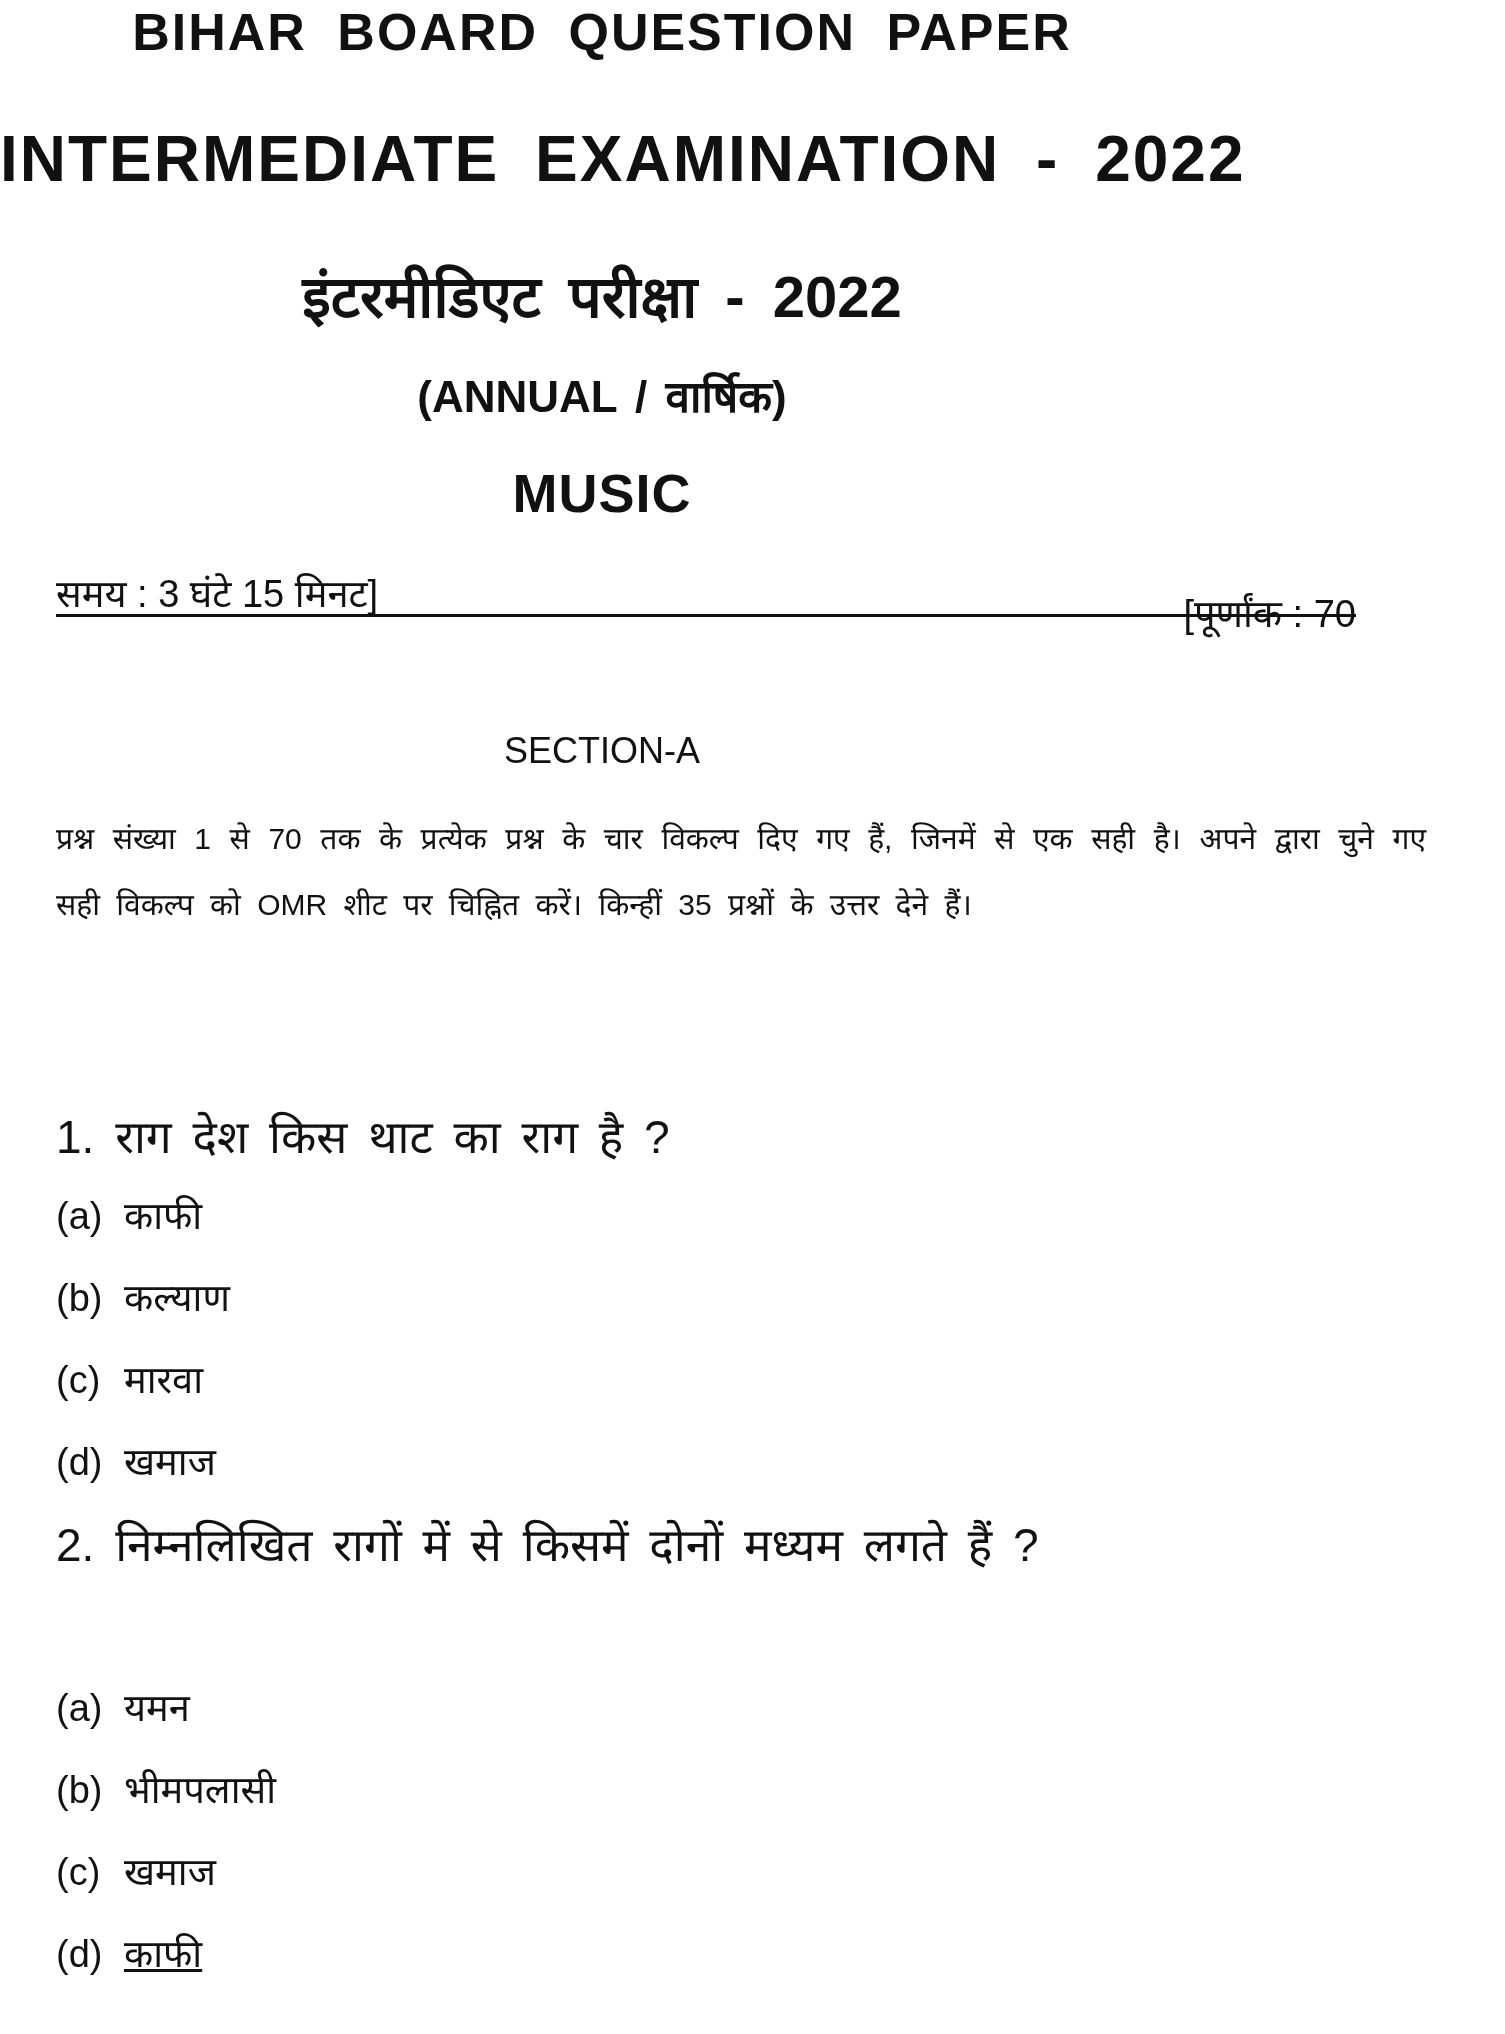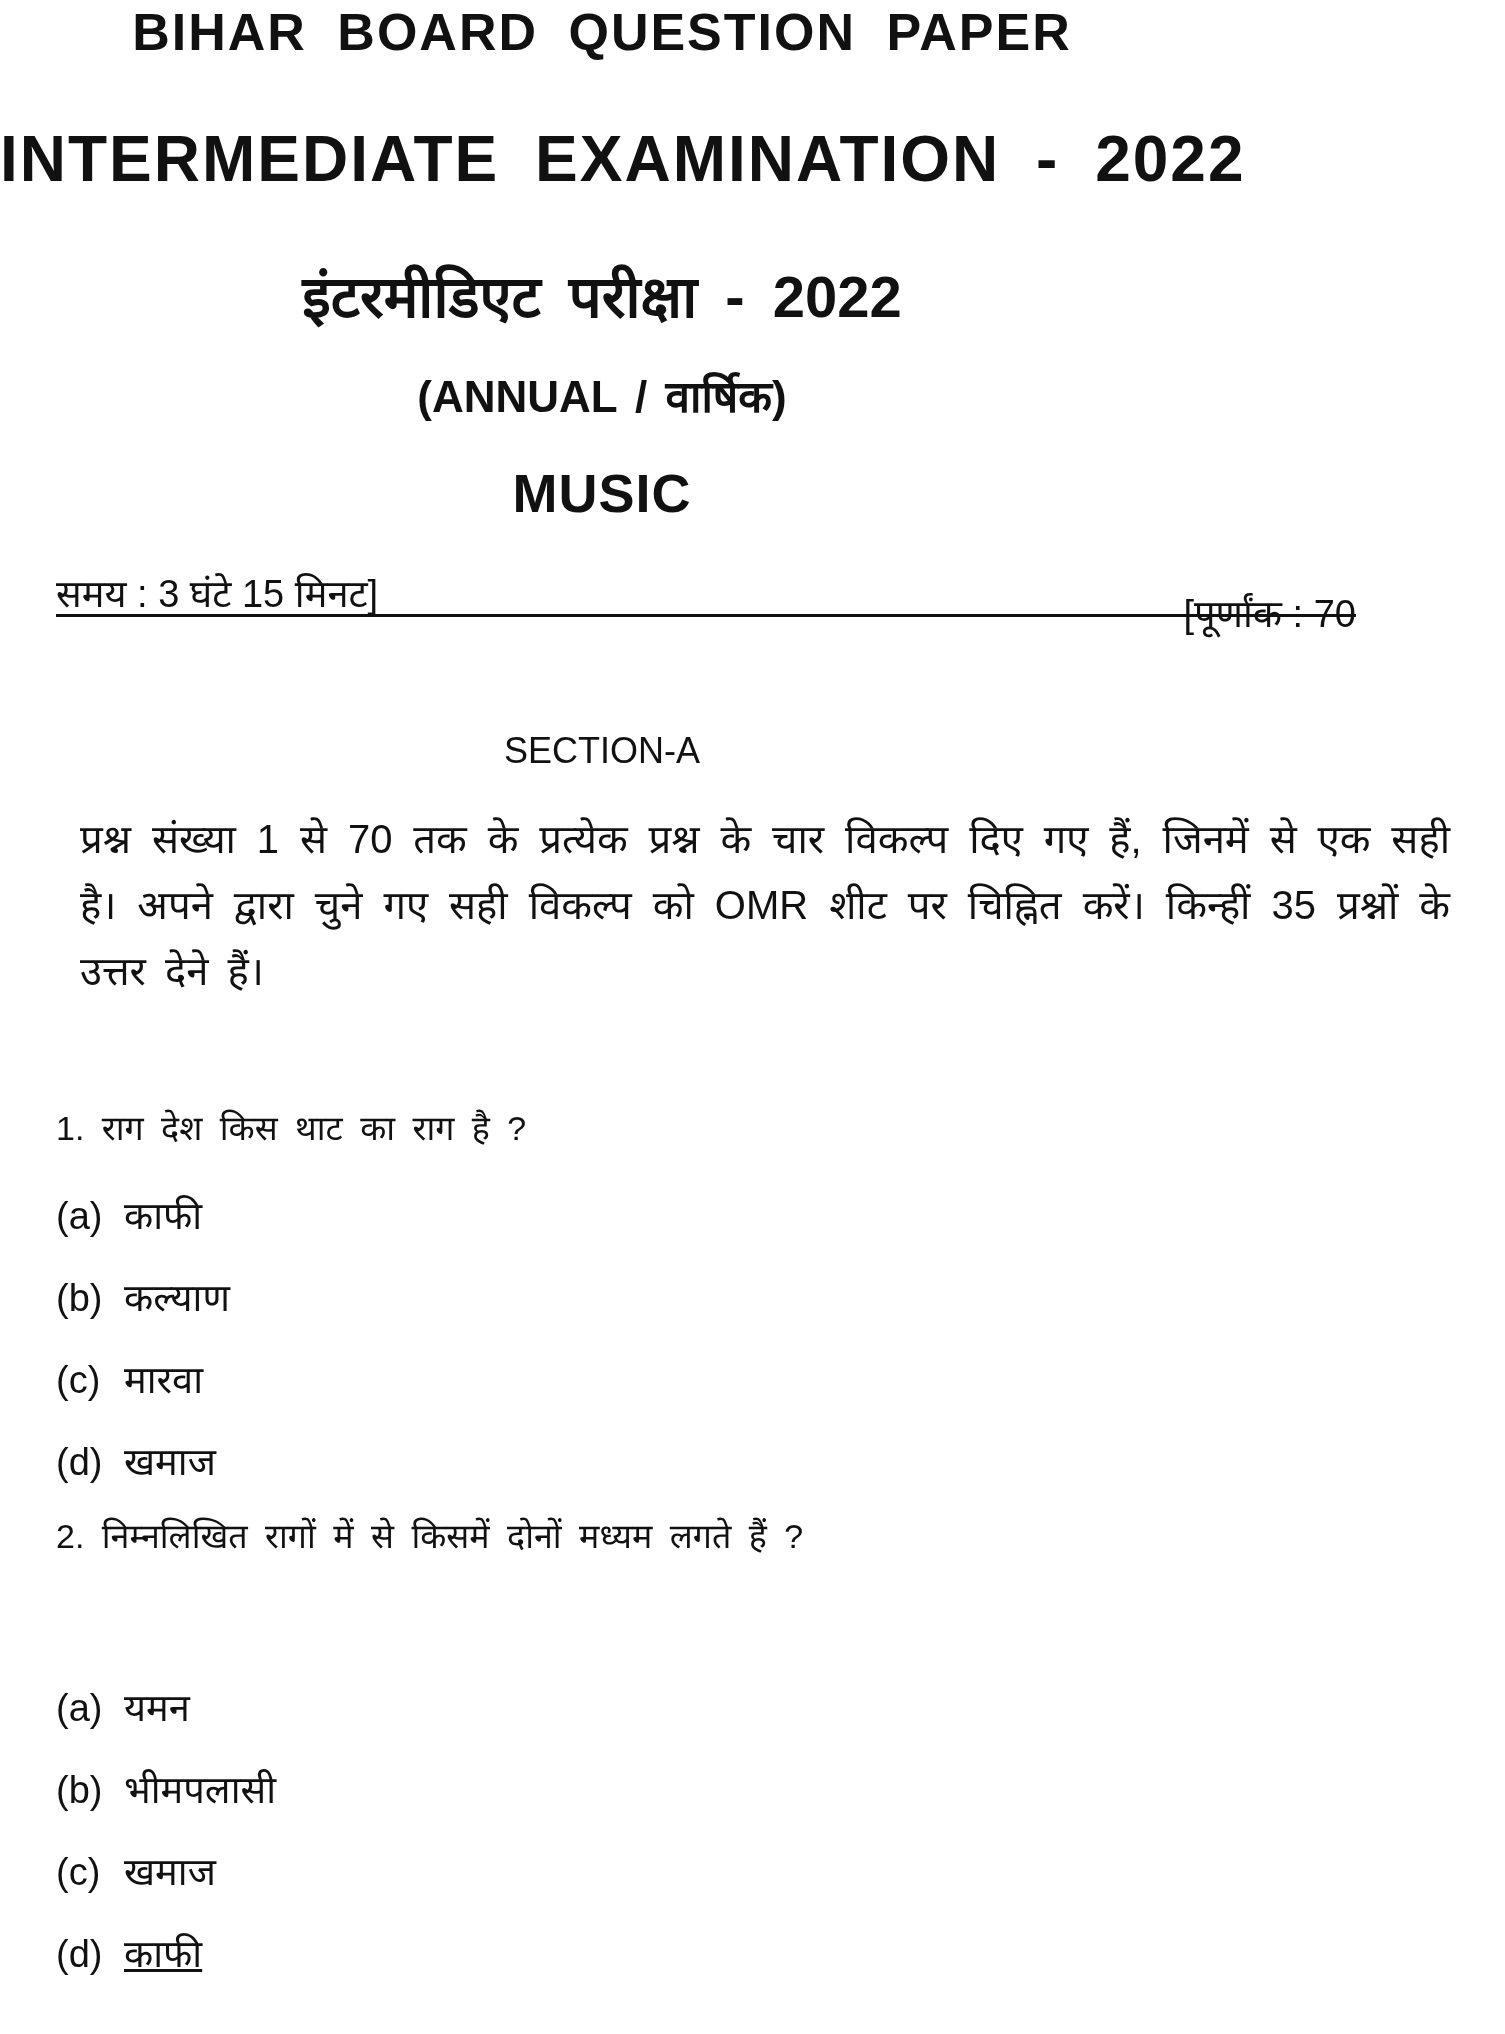--- a/index.html
+++ b/index.html
@@ -17,23 +17,23 @@
   .h5 { top: 462px; font-size: 54px; font-weight: bold; letter-spacing: 1px; }
   .meta {
     position: absolute; left: 56px; top: 566px; width: 1300px; height: 48px;
     border-bottom: 3px solid #111; font-size: 38px;
   }
   .meta .left { position: absolute; left: 0; top: 0; }
   .meta .right { position: absolute; right: 0; top: 0; margin-top: 20px; }
   .section { top: 730px; font-size: 36px; }
   .instr {
     position: absolute; left: 56px; top: 806px; width: 1370px;
-    font-size: 40px; line-height: 66px; text-align: justify; word-spacing: 8px; margin-left: 24px;
+    font-size: 30px; line-height: 66px; text-align: justify; word-spacing: 8px;
   }
-  .q { position: absolute; left: 56px; font-size: 34px; word-spacing: 8px; white-space: nowrap; }
+  .q { position: absolute; left: 56px; font-size: 46px; word-spacing: 8px; white-space: nowrap; }
   .opt { position: absolute; left: 56px; font-size: 38px; white-space: nowrap; }
   .opt .lbl { display: inline-block; width: 68px; }
 </style>
 </head>
 <body>
 
 <div class="page">
   <div class="center h1">BIHAR BOARD QUESTION PAPER</div>
   <div class="center h2">INTERMEDIATE EXAMINATION - 2022</div>
   <div class="center h3">इंटरमीडिएट परीक्षा - 2022</div>

